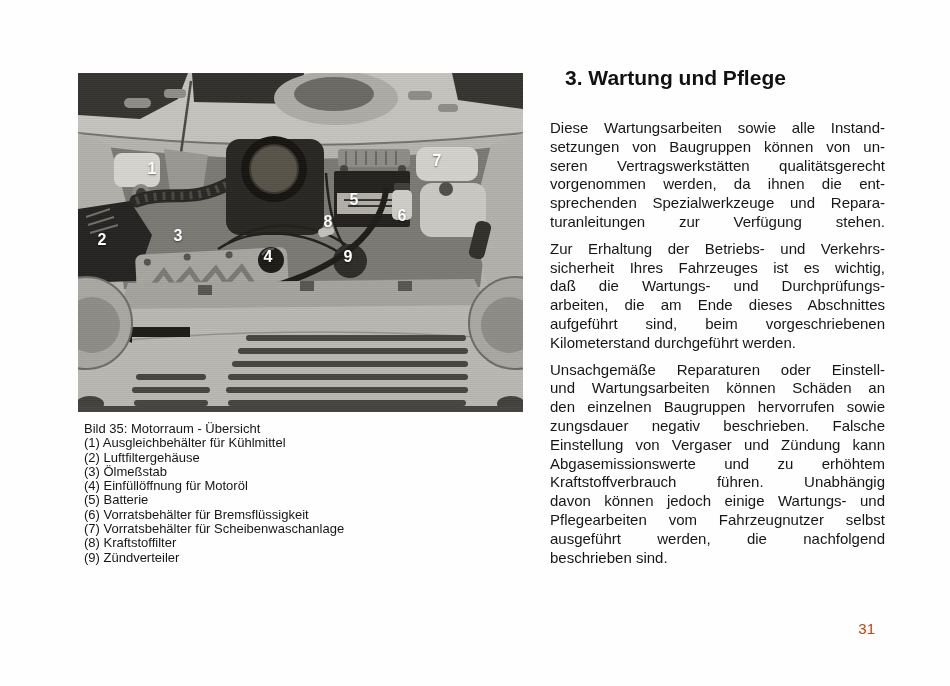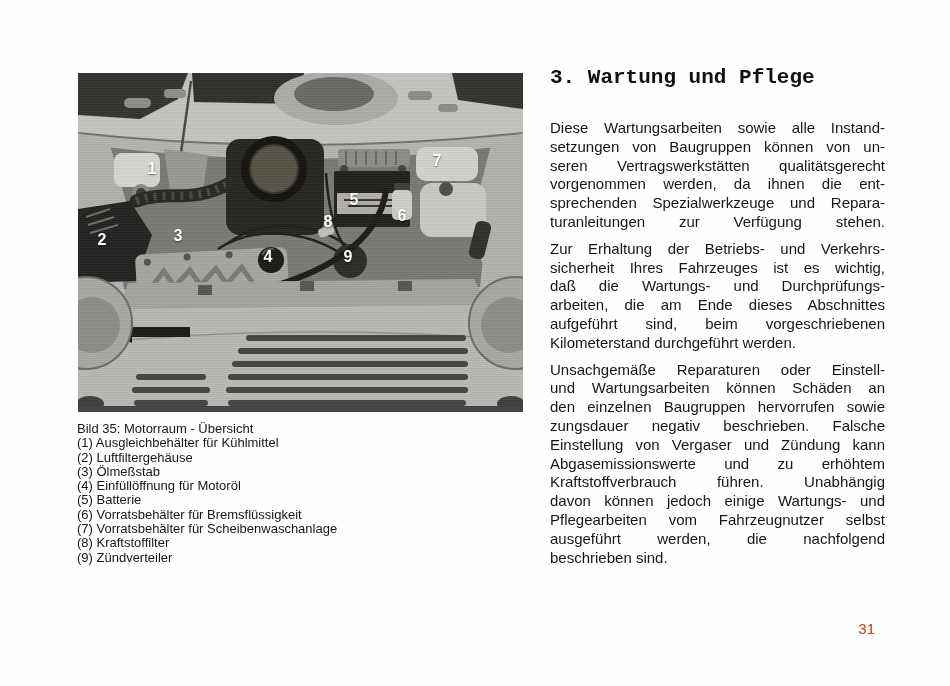--- a/index.html
+++ b/index.html
@@ -29,31 +29,31 @@
     transform: translate(-50%, -50%);
     color: #ffffff;
     font-size: 16px;
     font-weight: bold;
     text-shadow: 0 1px 2px rgba(0,0,0,0.5);
     z-index: 3;
   }
 
   
   .caption {
-    position: absolute; left: 77px; top: 422px; width: 430px;
+    position: absolute; left: 84px; top: 422px; width: 430px;
     font-size: 13px; line-height: 14.3px; color: #161616;
   }
   .caption-title { }
   .legend-item { }
 
   
   .article { position: absolute; left: 550px; top: 66px; width: 335px; }
   .heading {
     font-size: 21px; line-height: 24px; font-weight: bold;
-    margin: 0 0 29px 0; color: #111; font-family: Liberation Mono, monospace;
+    margin: 0 0 29px 15px; color: #111;
   }
   .para { margin: 0 0 8px 0; }
   .jline {
     font-size: 15px; line-height: 18.8px;
     text-align: justify;
     text-align-last: justify;
     color: #161616;
   }
   .jline.left { text-align-last: left; }
 

